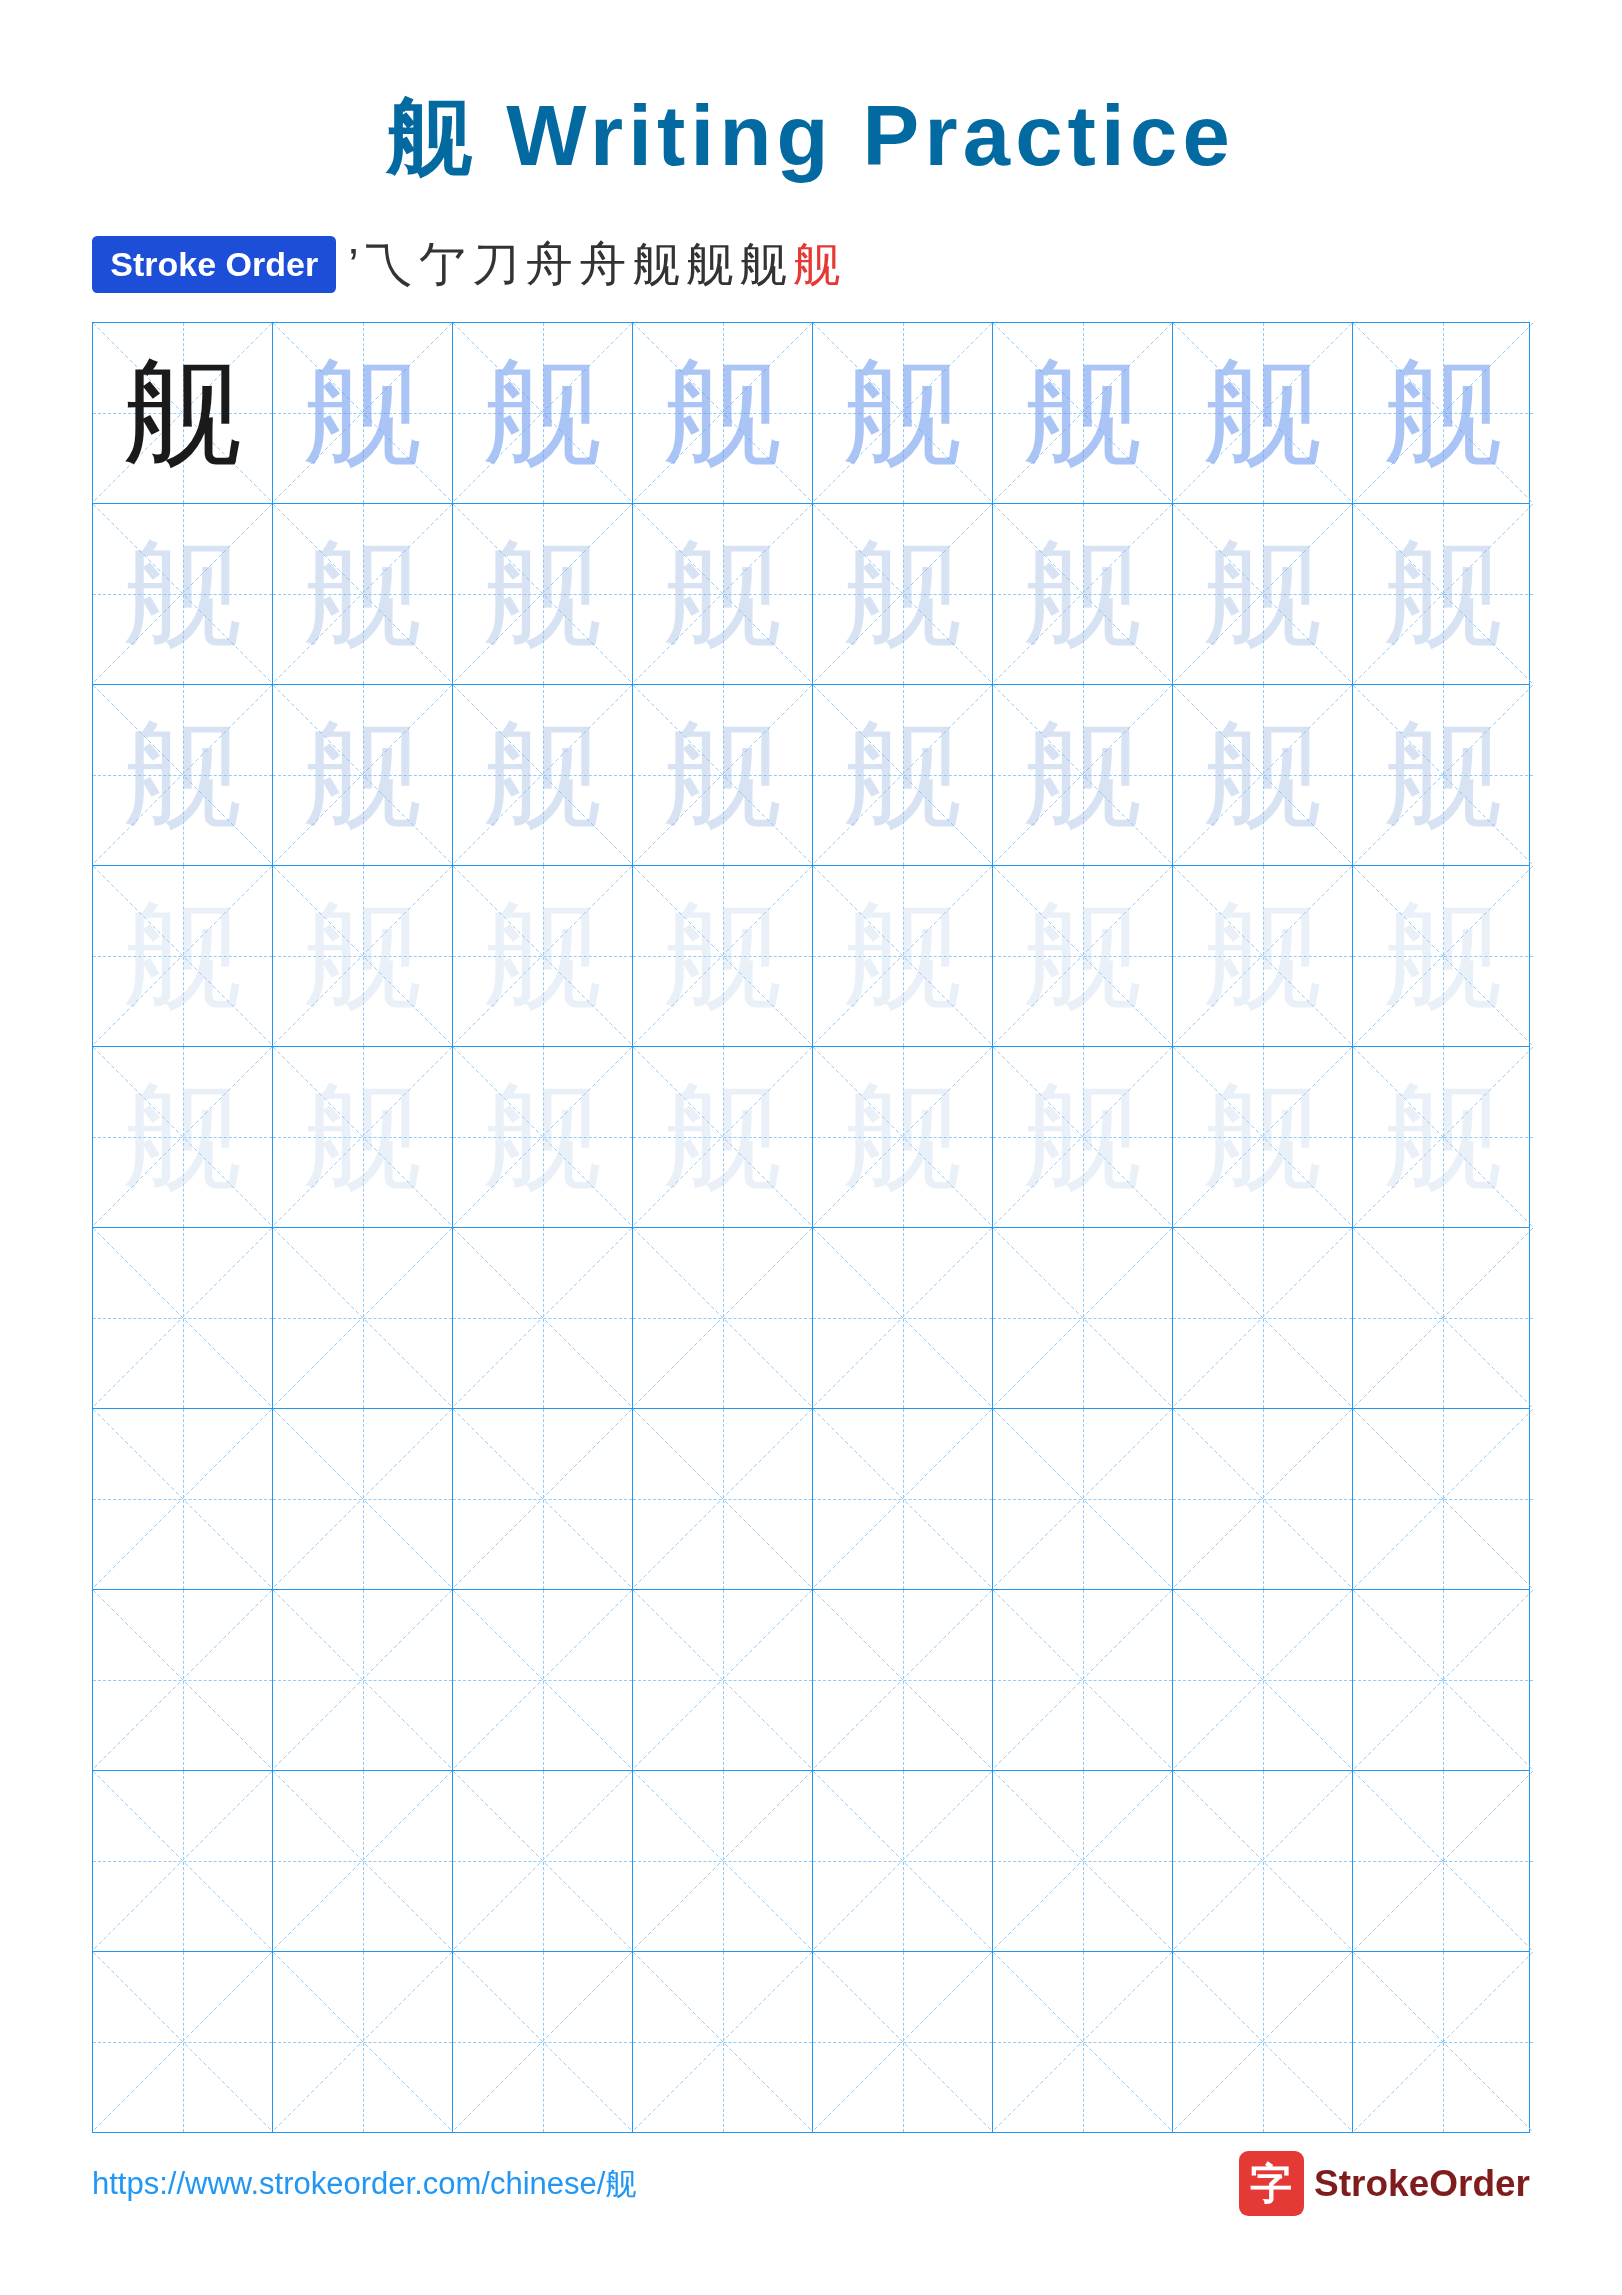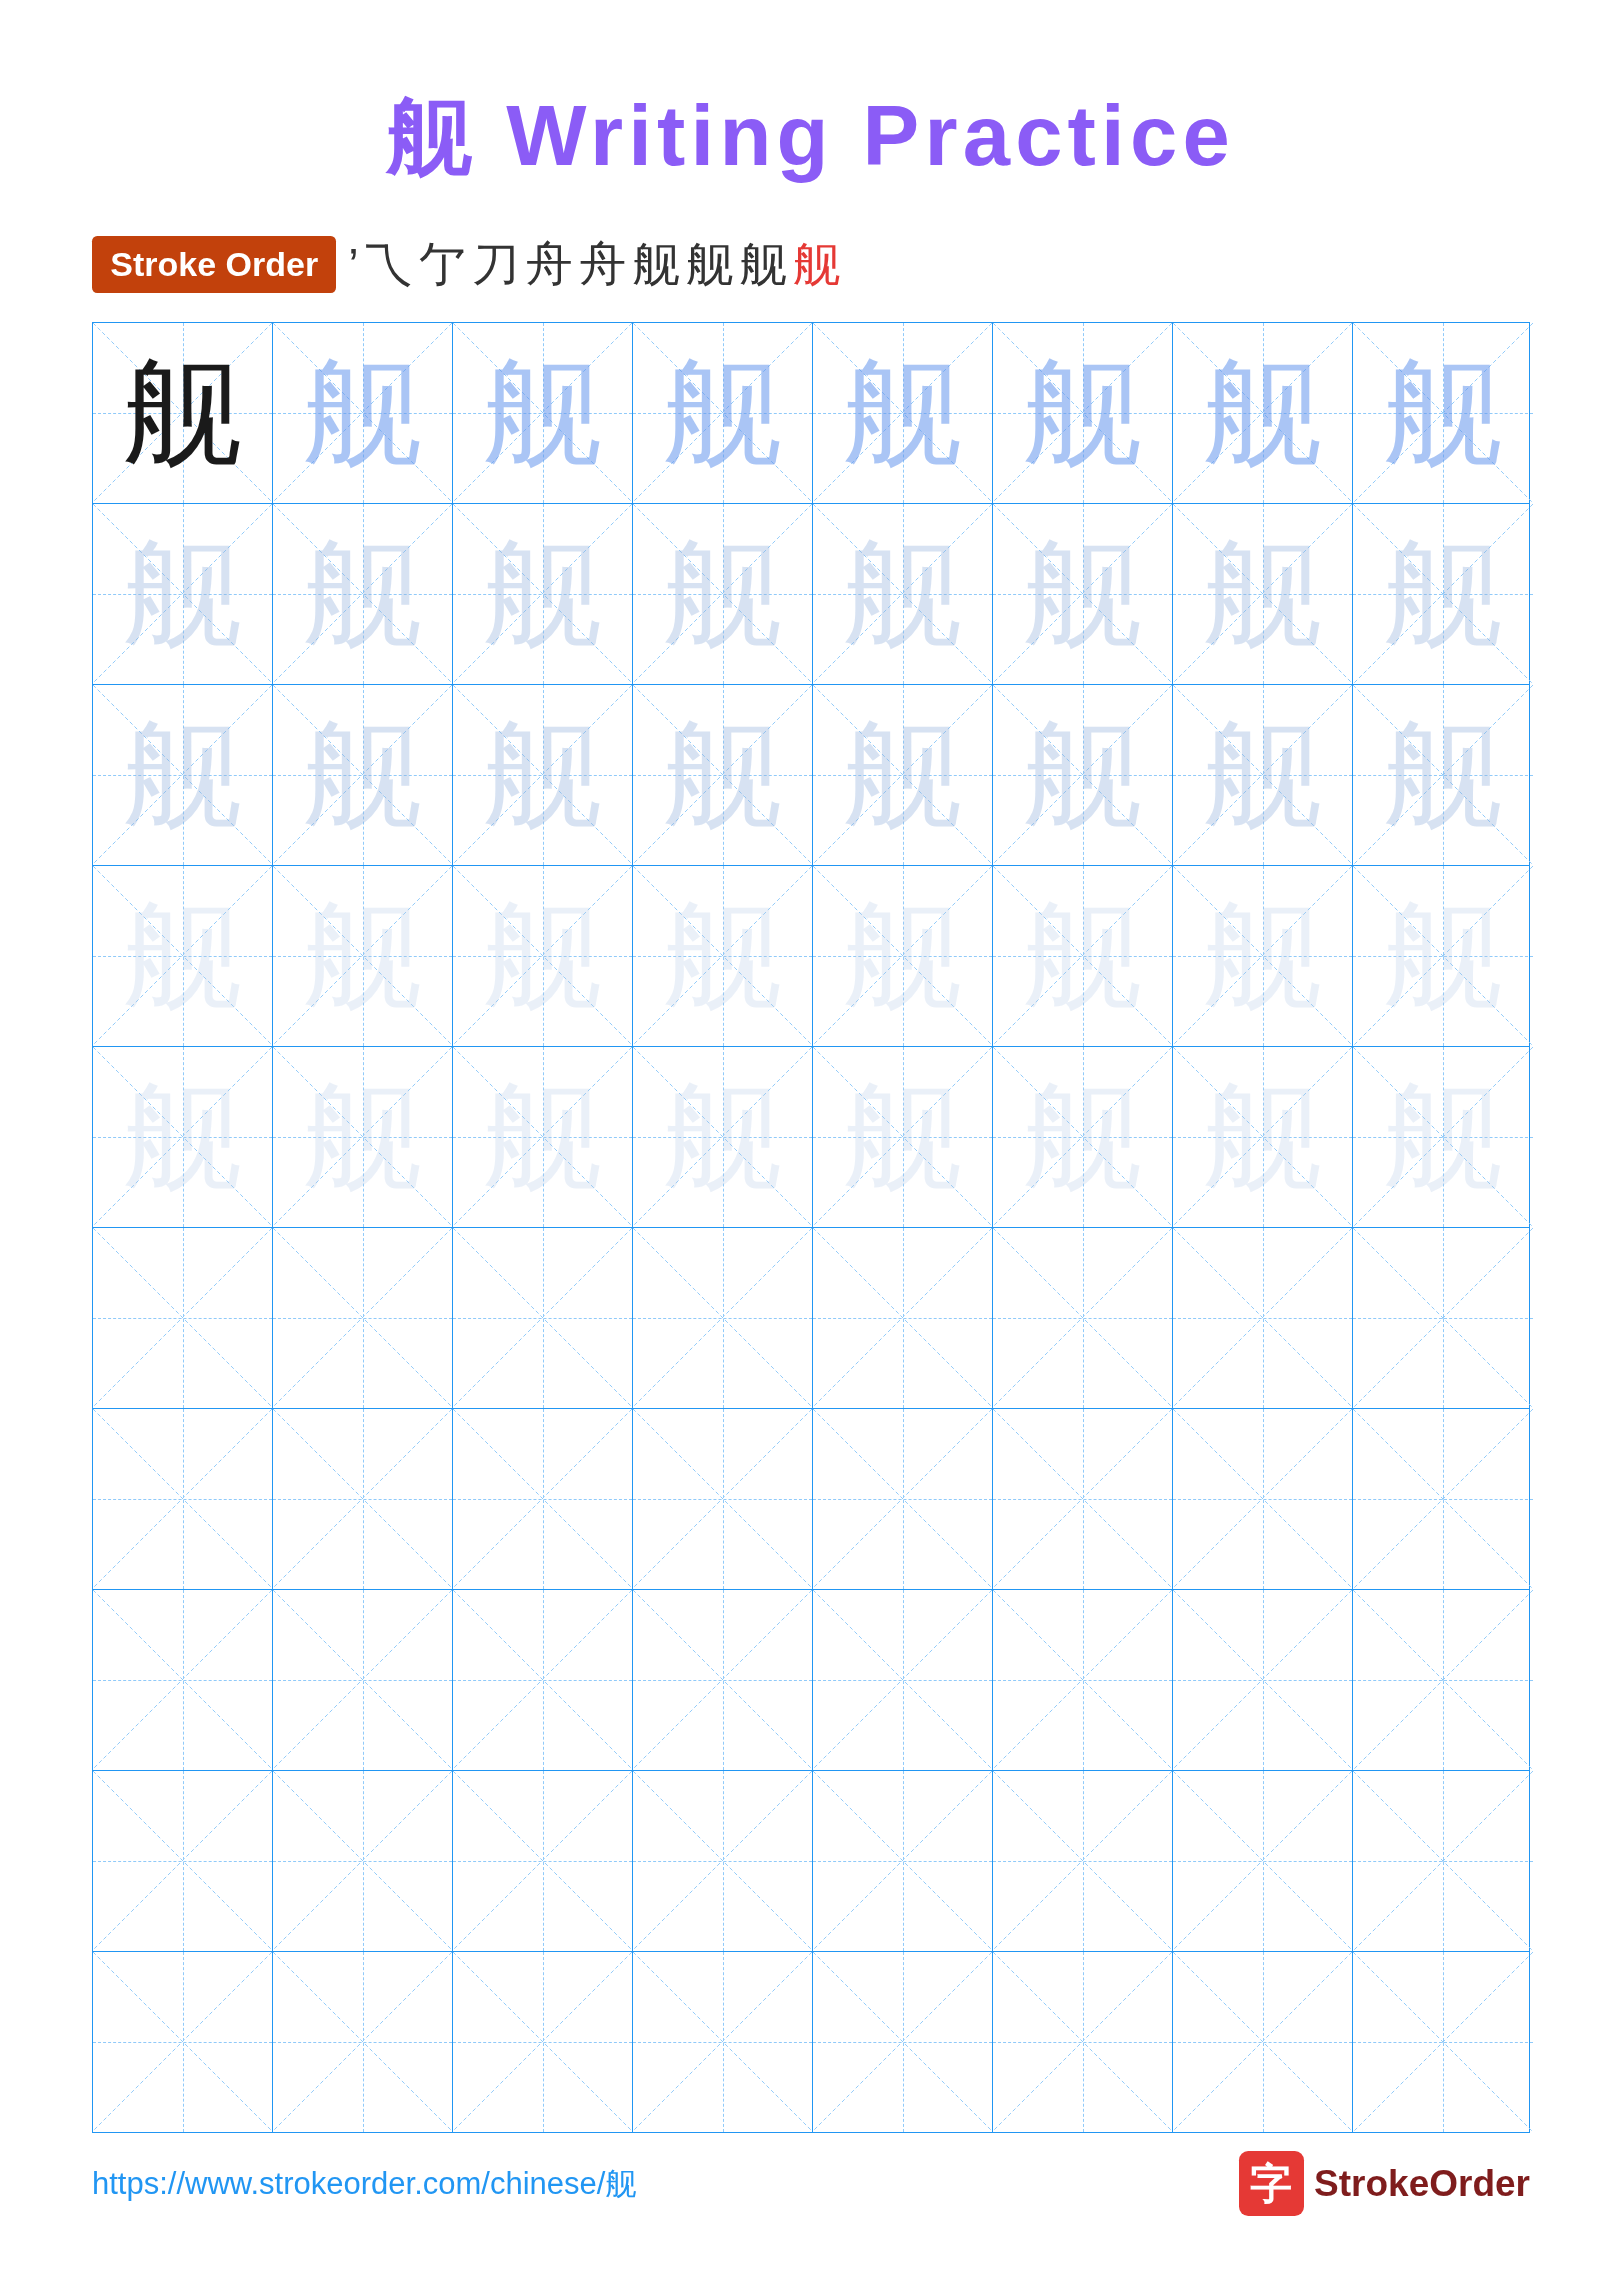--- a/index.html
+++ b/index.html
@@ -12,34 +12,34 @@
       position: relative;
       overflow: hidden;
     }
 
     .page-title {
       text-align: center;
       padding-top: 79px;
       padding-bottom: 39px;
       font-size: 85px;
       font-weight: bold;
-      color: #8b5cf6;
+      color: #0369a1;
       letter-spacing: 5.2px;
     }
 
     .stroke-order-section {
       display: flex;
       align-items: center;
       padding-left: 92px;
       padding-bottom: 26px;
       gap: 11.8px;
     }
 
     .stroke-order-badge {
-      background-color: #c2410c;
+      background-color: #1d4ed8;
       color: white;
       padding: 9.2px 18.3px;
       border-radius: 5.2px;
       font-size: 34px;
       font-weight: bold;
       white-space: nowrap;
     }
 
     .stroke-chars {
       display: flex;

